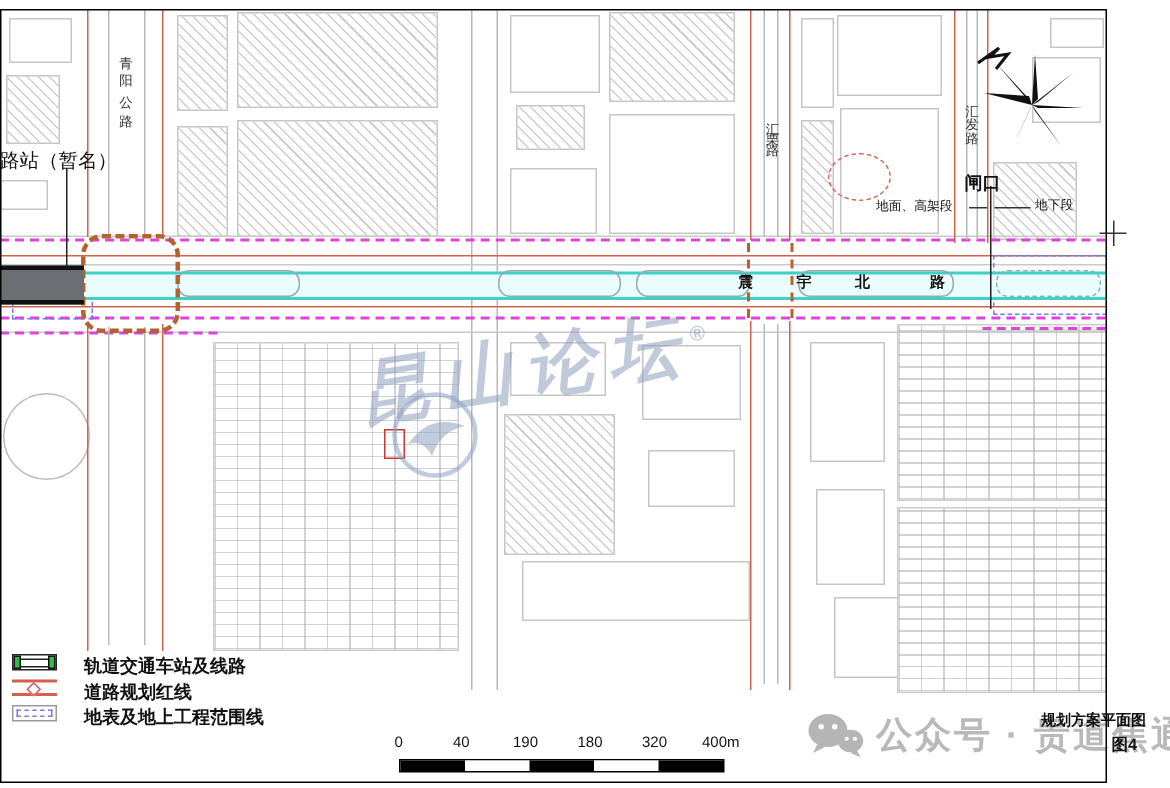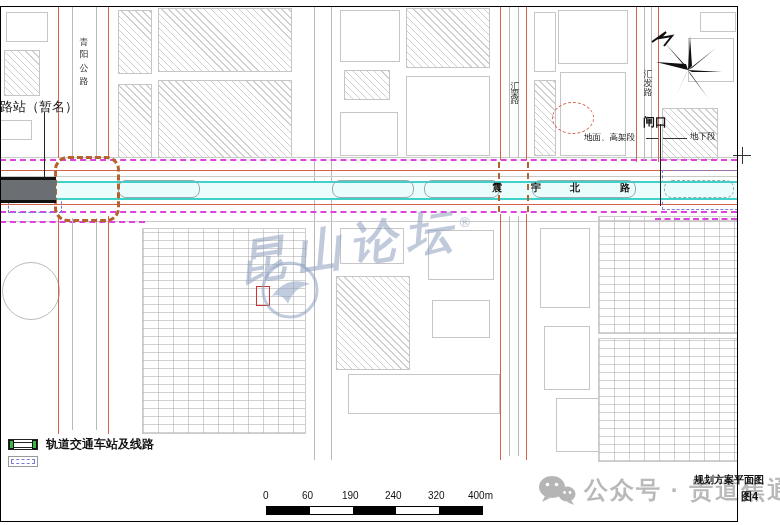--- a/index.html
+++ b/index.html
@@ -39,21 +39,21 @@
   .roadchar{position:absolute;font-size:10px;font-weight:bold;color:#111;z-index:12;}
   
   .wm-center{position:absolute;left:238px;top:214px;z-index:20;transform:rotate(-9deg);
              font-size:47px;font-weight:bold;font-style:italic;letter-spacing:9px;
              color:rgba(140,158,190,.55);white-space:nowrap;pointer-events:none;}
   .wm-reg{font-size:14px;font-style:normal;letter-spacing:0;vertical-align:super;}
   .wm-footer{position:absolute;left:538px;top:474px;z-index:21;display:flex;align-items:center;gap:8px;
              color:#b9b9b9;font-size:24px;font-weight:bold;letter-spacing:2px;white-space:nowrap;}
   
   .legend{position:absolute;left:6px;top:434px;z-index:25;background:#fff;padding:2px 4px 2px 2px;}
-  .legend-row{display:flex;align-items:center;height:17px;}
+  .legend-row{display:flex;height:17px;gap:10px;}
   .legend-sym{width:30px;height:11px;margin-right:8px;position:relative;flex:none;box-sizing:border-box;}
   .legend-label{font-size:12px;font-weight:bold;color:#111;white-space:nowrap;}
   .sym-rail{border:1px solid #222;background:
       linear-gradient(#222 0 0) 0 2px/100% 1px no-repeat,
       linear-gradient(#222 0 0) 0 7px/100% 1px no-repeat,#fff;}
   .sym-rail .cap{position:absolute;top:0;width:5px;height:100%;background:#33bb44;border:1px solid #111;box-sizing:border-box;}
   .sym-rail .cap.l{left:0;} .sym-rail .cap.r{right:0;}
   .sym-red{border-top:2px solid #d4604f;border-bottom:2px solid #d4604f;}
   .sym-red .dia{position:absolute;left:11px;top:1px;width:7px;height:7px;border:1.5px solid #d4604f;
                 transform:rotate(45deg);box-sizing:border-box;background:#fff;}
@@ -226,32 +226,39 @@
 
 <div class="legend">
   <div class="legend-row">
     <span class="legend-sym sym-rail">
         <span class="cap l"></span>
         <span class="cap r"></span>
       </span>
     <span class="legend-label">轨道交通车站及线路</span>
   </div>
   <div class="legend-row">
+    <span class="legend-sym sym-red">
+        <span class="dia"></span>
+      </span>
+    <span class="legend-label">道路规划红线</span>
+  </div>
+  <div class="legend-row">
     <span class="legend-sym sym-rng">
         <span class="inner"></span>
       </span>
+    <span class="legend-label">地表及地上工程范围线</span>
   </div>
 </div>
 
 <div class="scalebar">
   <div class="scale-ticks">
     <span style="left:5px;">0</span>
-    <span style="left:44px;">60</span>
+    <span style="left:44px;">40</span>
     <span style="left:84px;">190</span>
-    <span style="left:127px;">240</span>
+    <span style="left:127px;">180</span>
     <span style="left:170px;">320</span>
     <span style="left:210px;">400m</span>
   </div>
   <div class="scale-strip">
       <i></i>
       <i></i>
       <i></i>
       <i></i>
       <i></i>
     </div>

